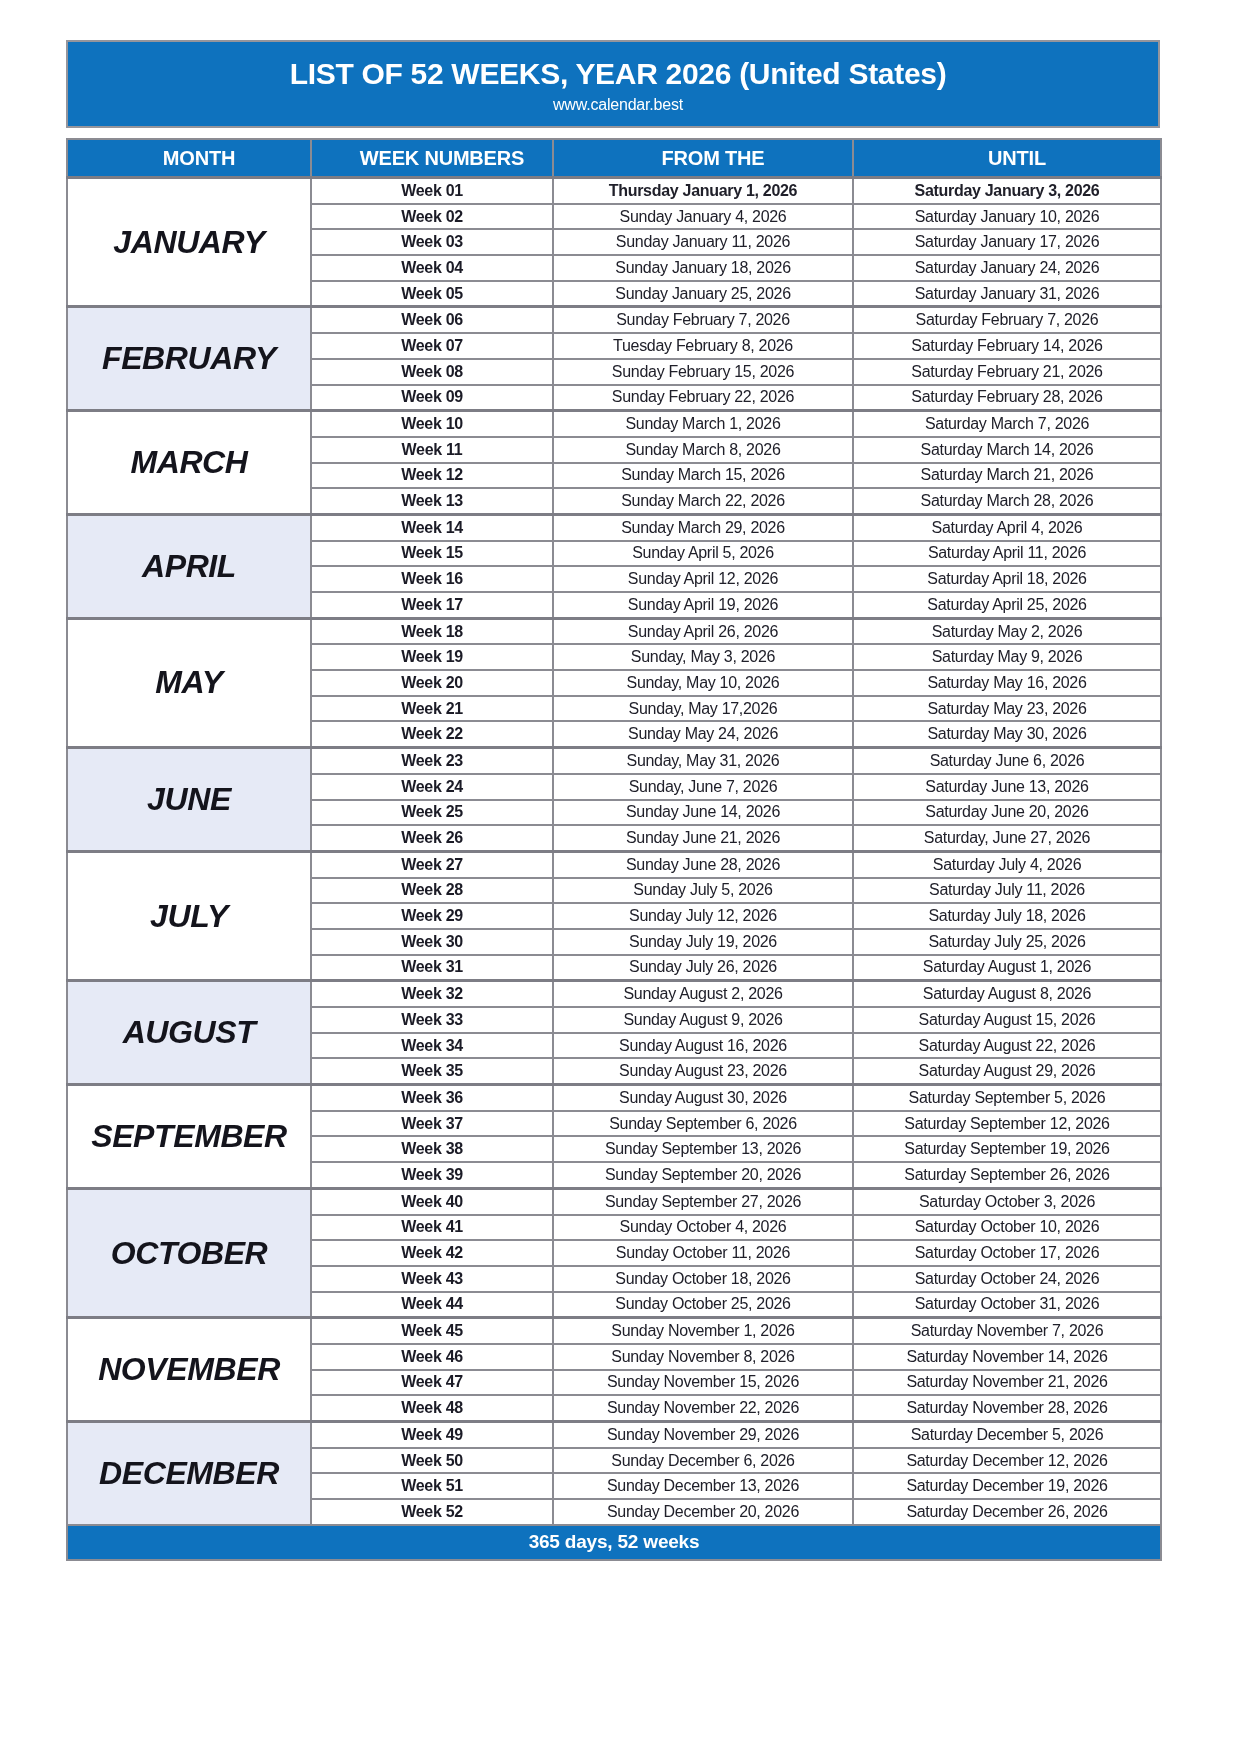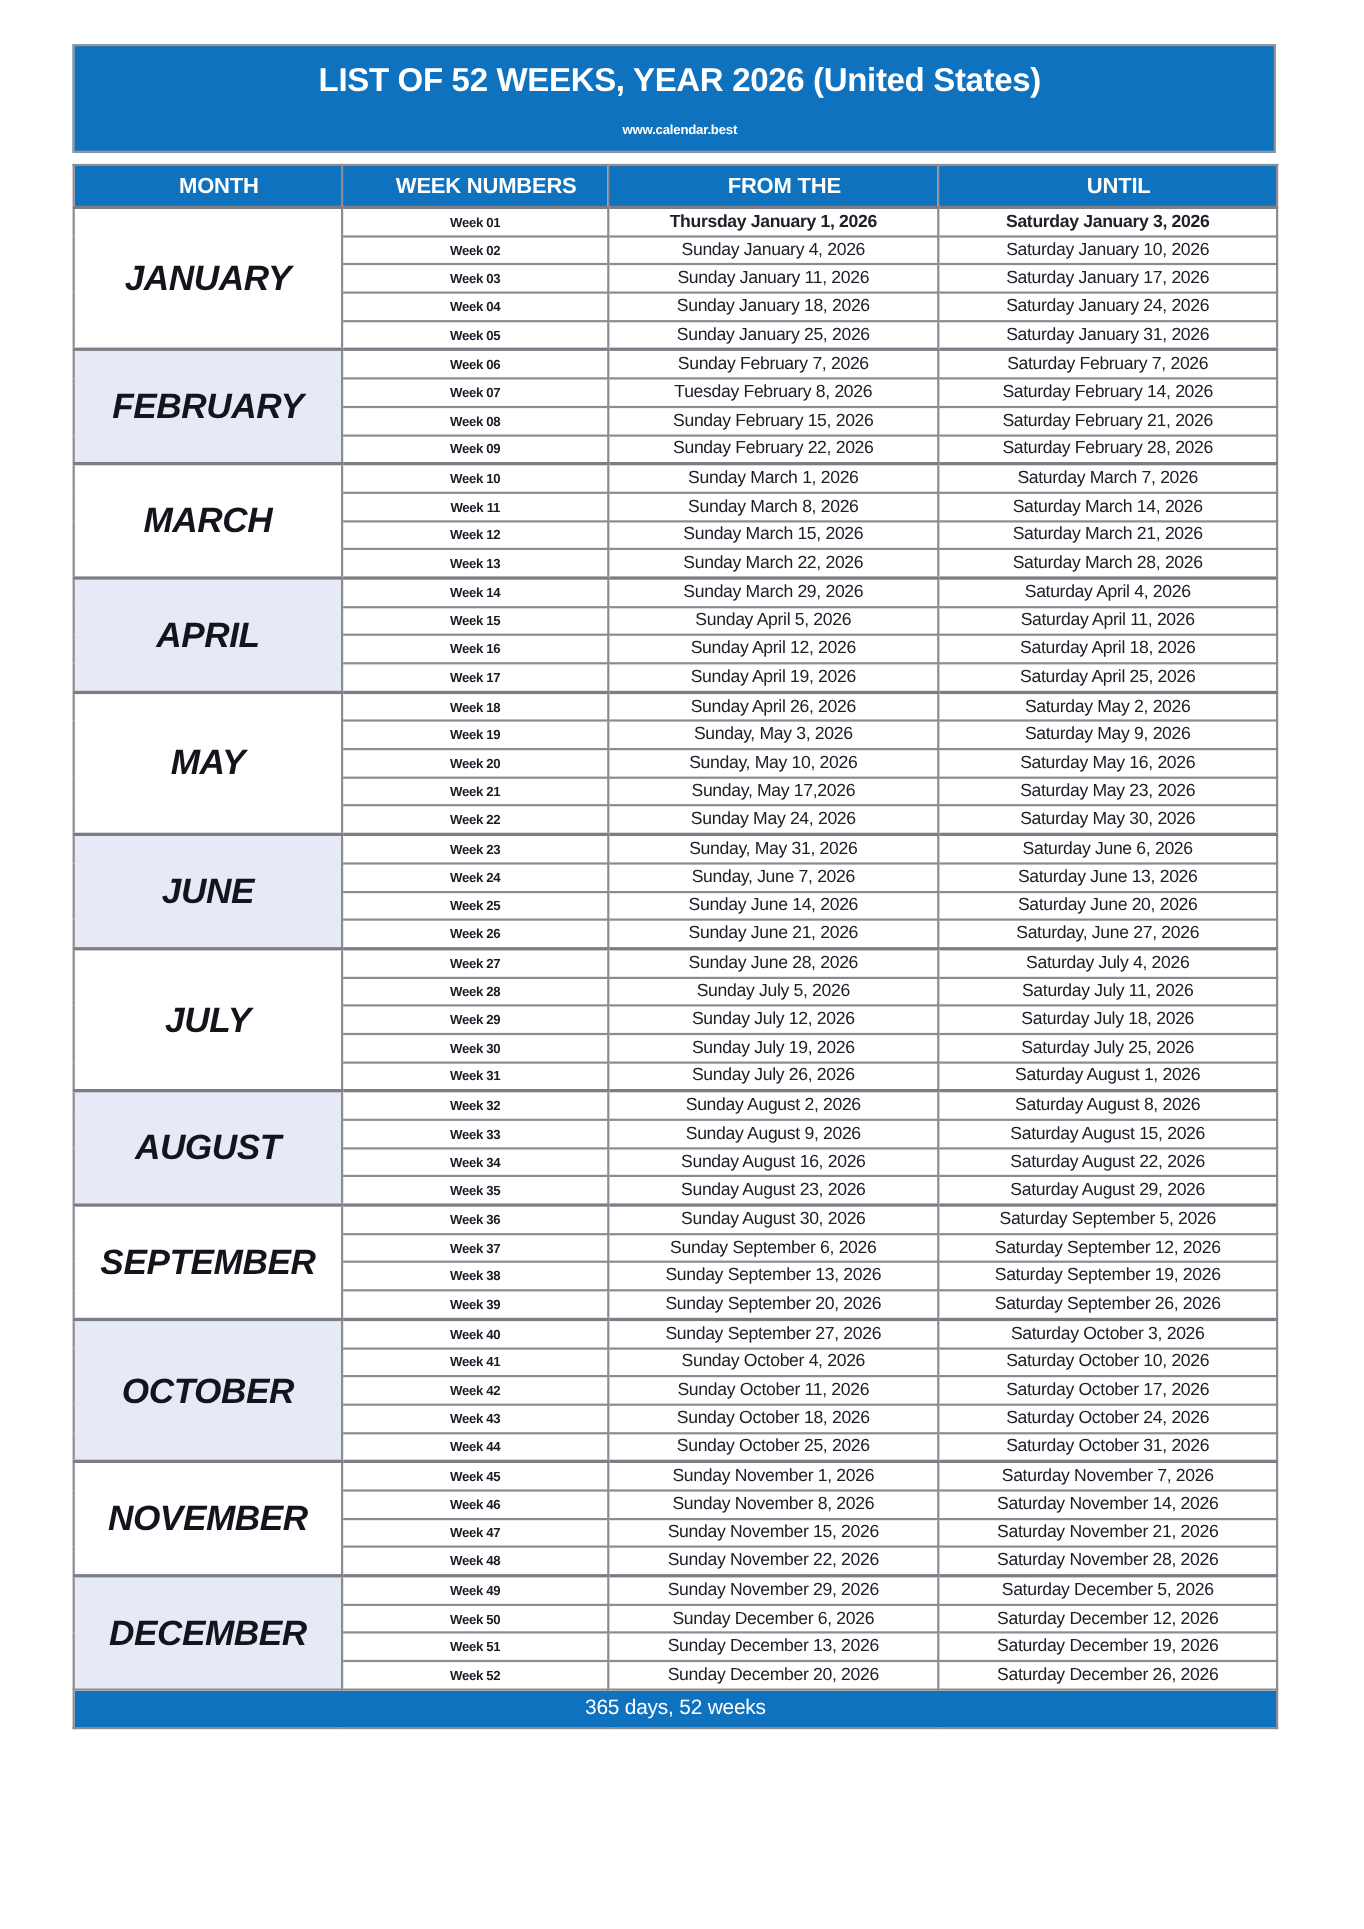--- a/index.html
+++ b/index.html
@@ -21,23 +21,23 @@
     padding:14px 0 12px 10px;
   }
   .title-band h1 {
     margin:0;
     font-size:30px;
     font-weight:bold;
     letter-spacing:-0.3px;
     line-height:36px;
   }
   .title-band .site {
-    margin-top:19px;
-    font-size:12px;
-    font-weight:bold;
+    margin-top:4px;
+    font-size:16px;
+    font-weight:normal;
     letter-spacing:-0.2px;
   }
 
   
   table.weeks {
     margin-top:10px;
     width:100%;
     border-collapse:collapse;
     table-layout:fixed;
   }
@@ -65,38 +65,38 @@
     font-weight:bold;
     color:#14141c;
     letter-spacing:-0.4px;
     background:#ffffff;
     font-style:italic;
   }
   td.month-cell.shaded { background:#E6EAF6;text-align:center; }
 
   td.week-cell {
     font-weight:bold;
-    font-size:12px;
+    font-size:16px;
     color:#1b1b26;
     letter-spacing:-0.3px;
   }
   td.from-cell, td.until-cell {
     font-size:16px;
     color:#20202a;
     letter-spacing:-0.3px;
   }
   tr.bold-row td.from-cell, tr.bold-row td.until-cell { font-weight:bold; }
   tr.month-start td { border-top:3px solid #7d7d85; }
 
   
   tfoot td.footer-cell {
     background:#0E72BE;
     color:#ffffff;
     font-size:19px;
-    font-weight:normal;
+    font-weight:bold;
     height:33px;
     letter-spacing:-0.2px;
   }
 </style>
 </head>
 <body>
 
 <div class="sheet">
 
   <div class="title-band">

